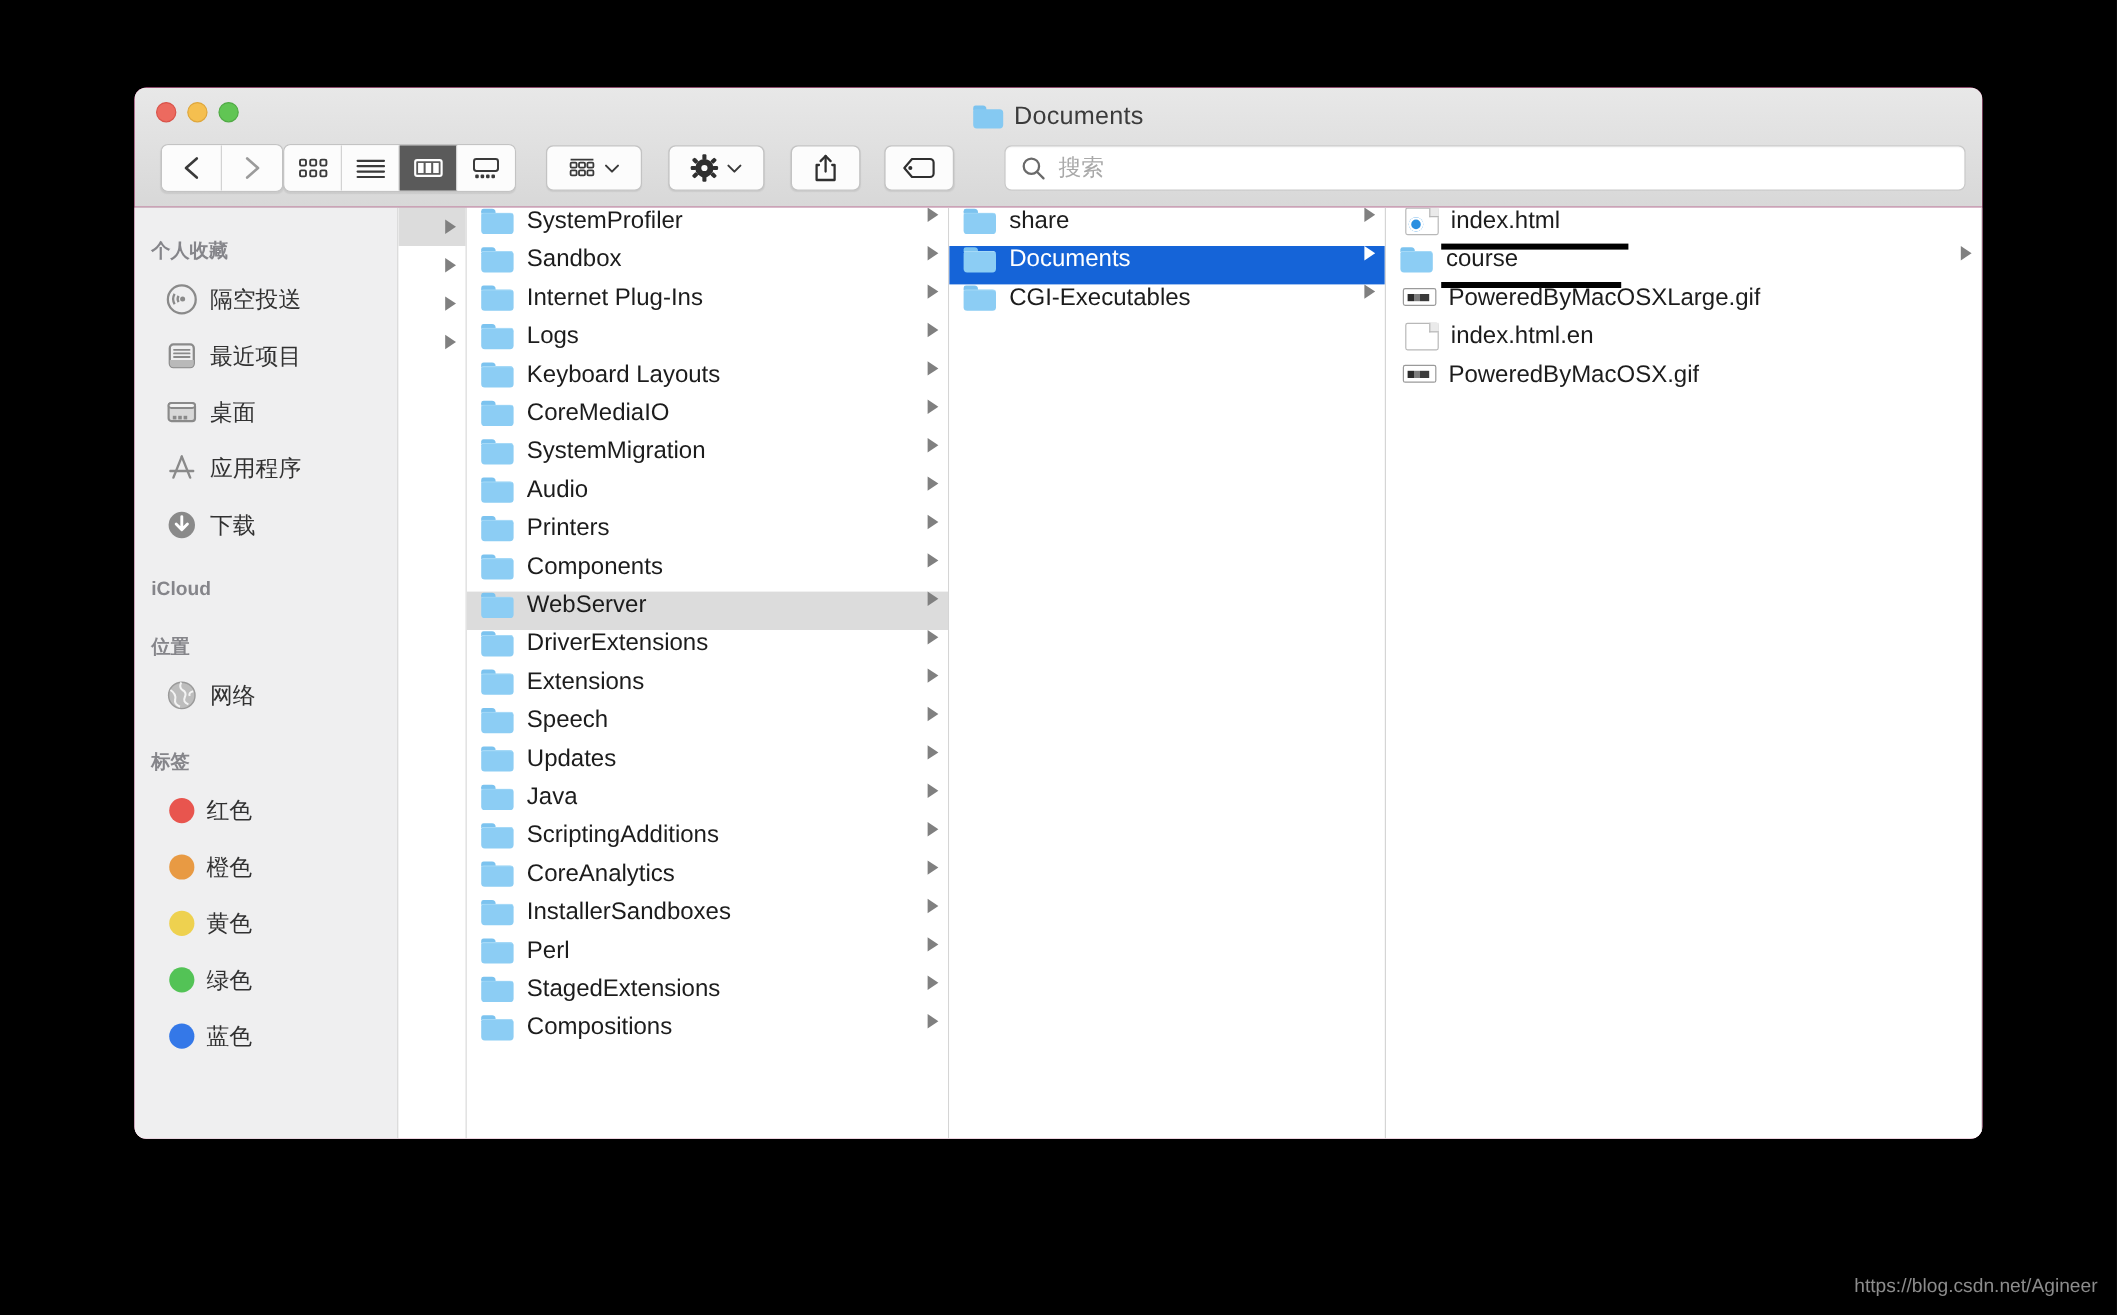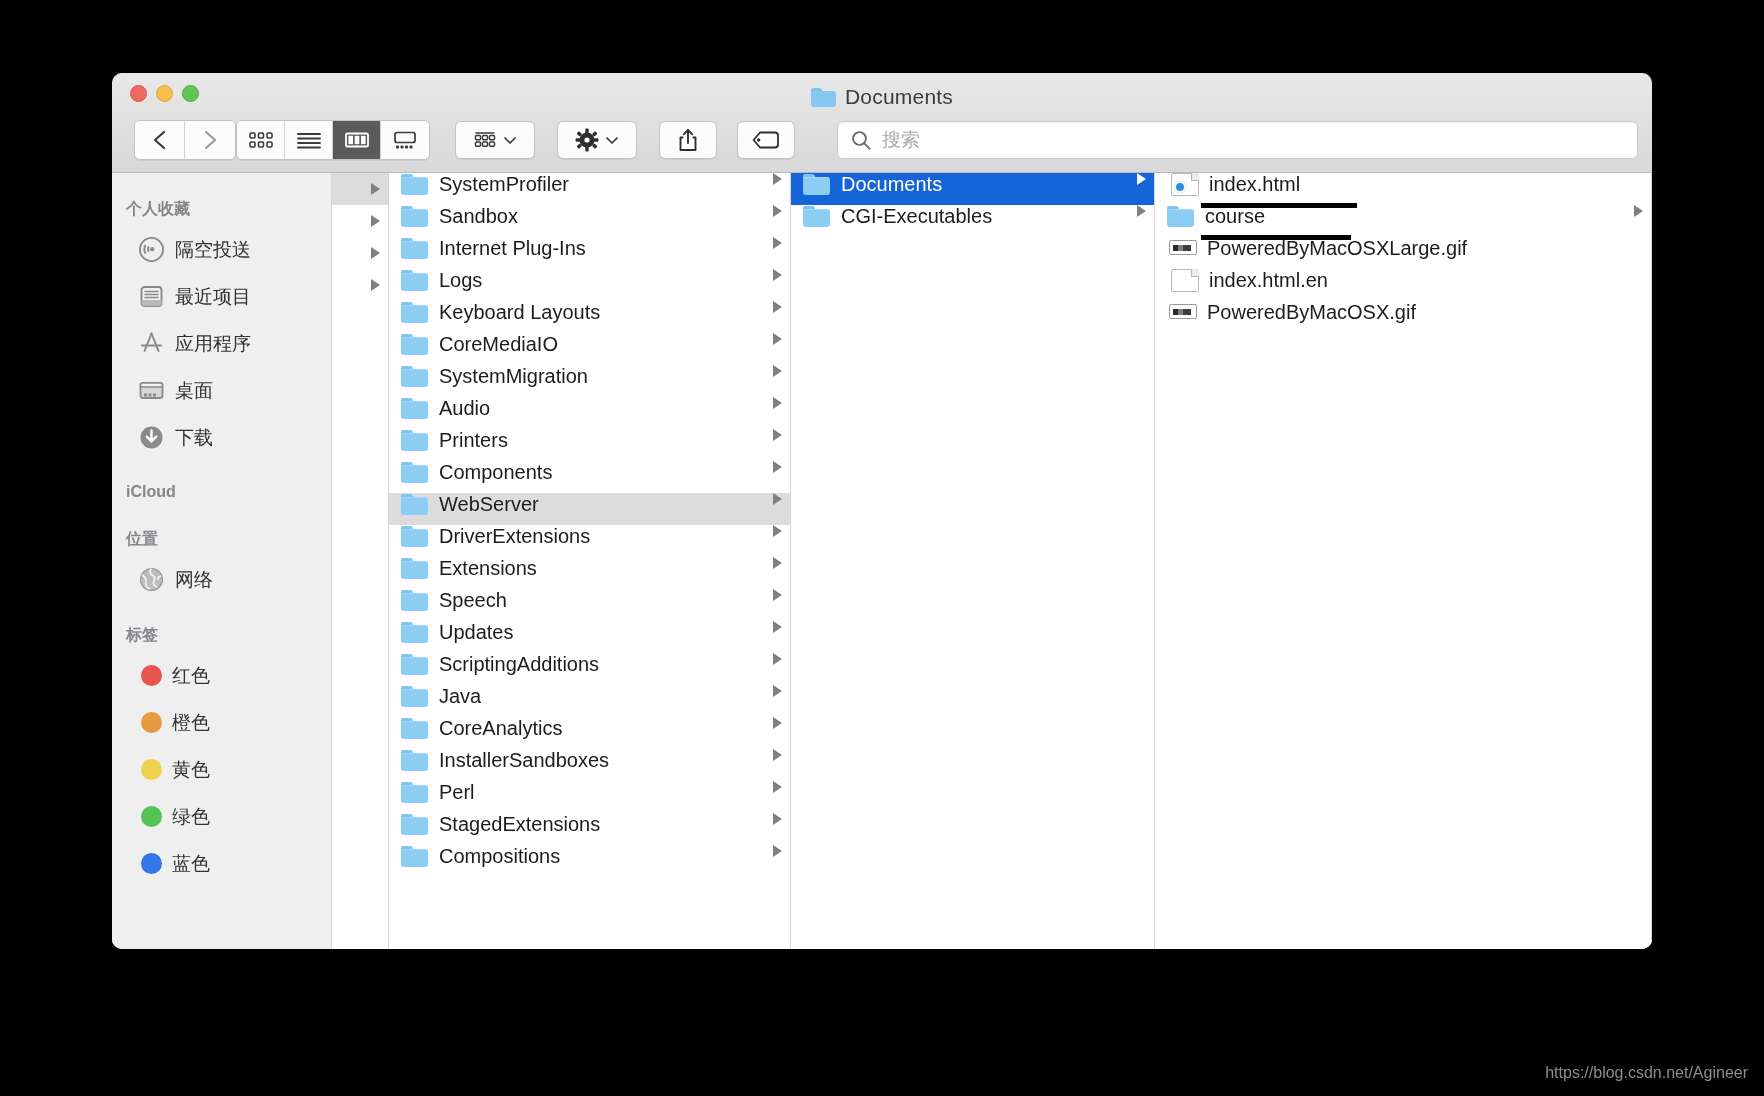--- a/index.html
+++ b/index.html
@@ -421,43 +421,43 @@
             </g>
             <path d="M3.5 17 H23.5 v3 a3 3 0 0 1 -3 3 H6.5 a3 3 0 0 1 -3 -3 Z" fill="#b9b9b9"></path>
           </svg>
         </span>
         <span>最近项目</span>
       </div>
 
       <div class="sb-item">
         <span class="sb-icon">
           <svg width="27" height="27" viewBox="0 0 27 27">
-            <g fill="none" stroke="#8a8a8a" stroke-width="2" stroke-linecap="round" stroke-linejoin="round">
-              <path d="M13.5 3.5 L20.5 21"></path>
-                <path d="M13.5 3.5 L6.5 21"></path>
-                <path d="M4 15.5 L23 15.5"></path>
-            </g>
-          </svg>
-        </span>
-        <span>应用程序</span>
-      </div>
-
-      <div class="sb-item">
-        <span class="sb-icon">
-          <svg width="27" height="27" viewBox="0 0 27 27">
             <rect x="2.5" y="6" width="22" height="15" rx="2.4" fill="#d8d8d8" stroke="#8a8a8a" stroke-width="1.8"></rect>
             <rect x="2.5" y="6" width="22" height="4" rx="2.4" fill="#f2f2f2" stroke="#8a8a8a" stroke-width="1.5"></rect>
             <g fill="#8a8a8a">
                 <rect x="6" y="16.5" width="3" height="3"></rect>
                 <rect x="10.5" y="16.5" width="3" height="3"></rect>
                 <rect x="15" y="16.5" width="3" height="3"></rect>
               </g>
           </svg>
         </span>
         <span>桌面</span>
+      </div>
+
+      <div class="sb-item">
+        <span class="sb-icon">
+          <svg width="27" height="27" viewBox="0 0 27 27">
+            <g fill="none" stroke="#8a8a8a" stroke-width="2" stroke-linecap="round" stroke-linejoin="round">
+              <path d="M13.5 3.5 L20.5 21"></path>
+                <path d="M13.5 3.5 L6.5 21"></path>
+                <path d="M4 15.5 L23 15.5"></path>
+            </g>
+          </svg>
+        </span>
+        <span>应用程序</span>
       </div>
 
       <div class="sb-item">
         <span class="sb-icon">
           <svg width="27" height="27" viewBox="0 0 27 27">
             <circle cx="13.5" cy="13.5" r="11" fill="#8a8a8a"></circle>
             <path d="M13.5 6.5 V17 M8.8 12.6 L13.5 17.4 L18.2 12.6" fill="none" stroke="#fff" stroke-width="2.4" stroke-linecap="round" stroke-linejoin="round"></path>
           </svg>
         </span>
         <span>下载</span>
@@ -593,30 +593,30 @@
             <span class="fname">Speech</span>
             <span class="chev"></span>
           </div>
         <div class="frow">
             <span class="ic ic-folder"></span>
             <span class="fname">Updates</span>
             <span class="chev"></span>
           </div>
         <div class="frow">
             <span class="ic ic-folder"></span>
+            <span class="fname">Java</span>
+            <span class="chev"></span>
+          </div>
+        <div class="frow">
+            <span class="ic ic-folder"></span>
             <span class="fname">ScriptingAdditions</span>
             <span class="chev"></span>
           </div>
         <div class="frow">
             <span class="ic ic-folder"></span>
-            <span class="fname">Java</span>
-            <span class="chev"></span>
-          </div>
-        <div class="frow">
-            <span class="ic ic-folder"></span>
             <span class="fname">CoreAnalytics</span>
             <span class="chev"></span>
           </div>
         <div class="frow">
             <span class="ic ic-folder"></span>
             <span class="fname">InstallerSandboxes</span>
             <span class="chev"></span>
           </div>
         <div class="frow">
             <span class="ic ic-folder"></span>
@@ -629,20 +629,25 @@
             <span class="chev"></span>
           </div>
         <div class="frow">
             <span class="ic ic-folder"></span>
             <span class="fname">Compositions</span>
             <span class="chev"></span>
           </div>
       </div>
 
       <div class="col col-2">
+        <div class="frow">
+            <span class="ic ic-folder"></span>
+            <span class="fname">share</span>
+            <span class="chev"></span>
+          </div>
         <div class="frow sel-blue">
             <span class="ic ic-folder"></span>
             <span class="fname">Documents</span>
             <span class="chev"></span>
           </div>
         <div class="frow">
             <span class="ic ic-folder"></span>
             <span class="fname">CGI-Executables</span>
             <span class="chev"></span>
           </div>

